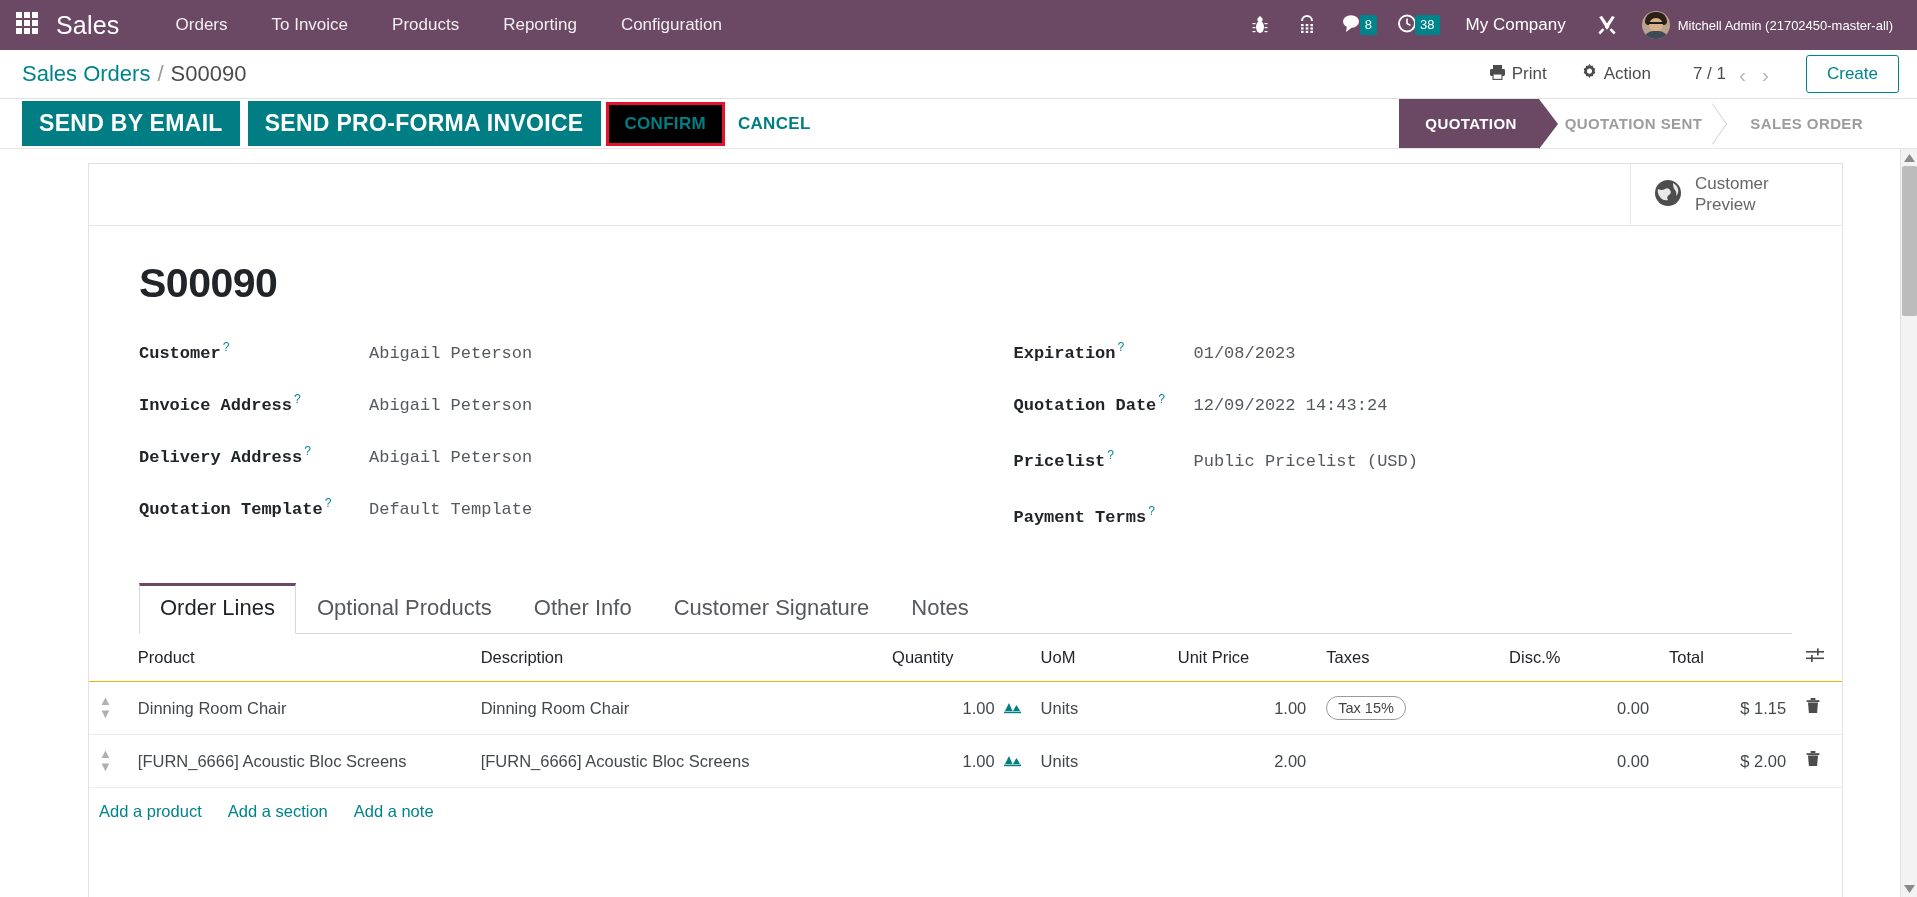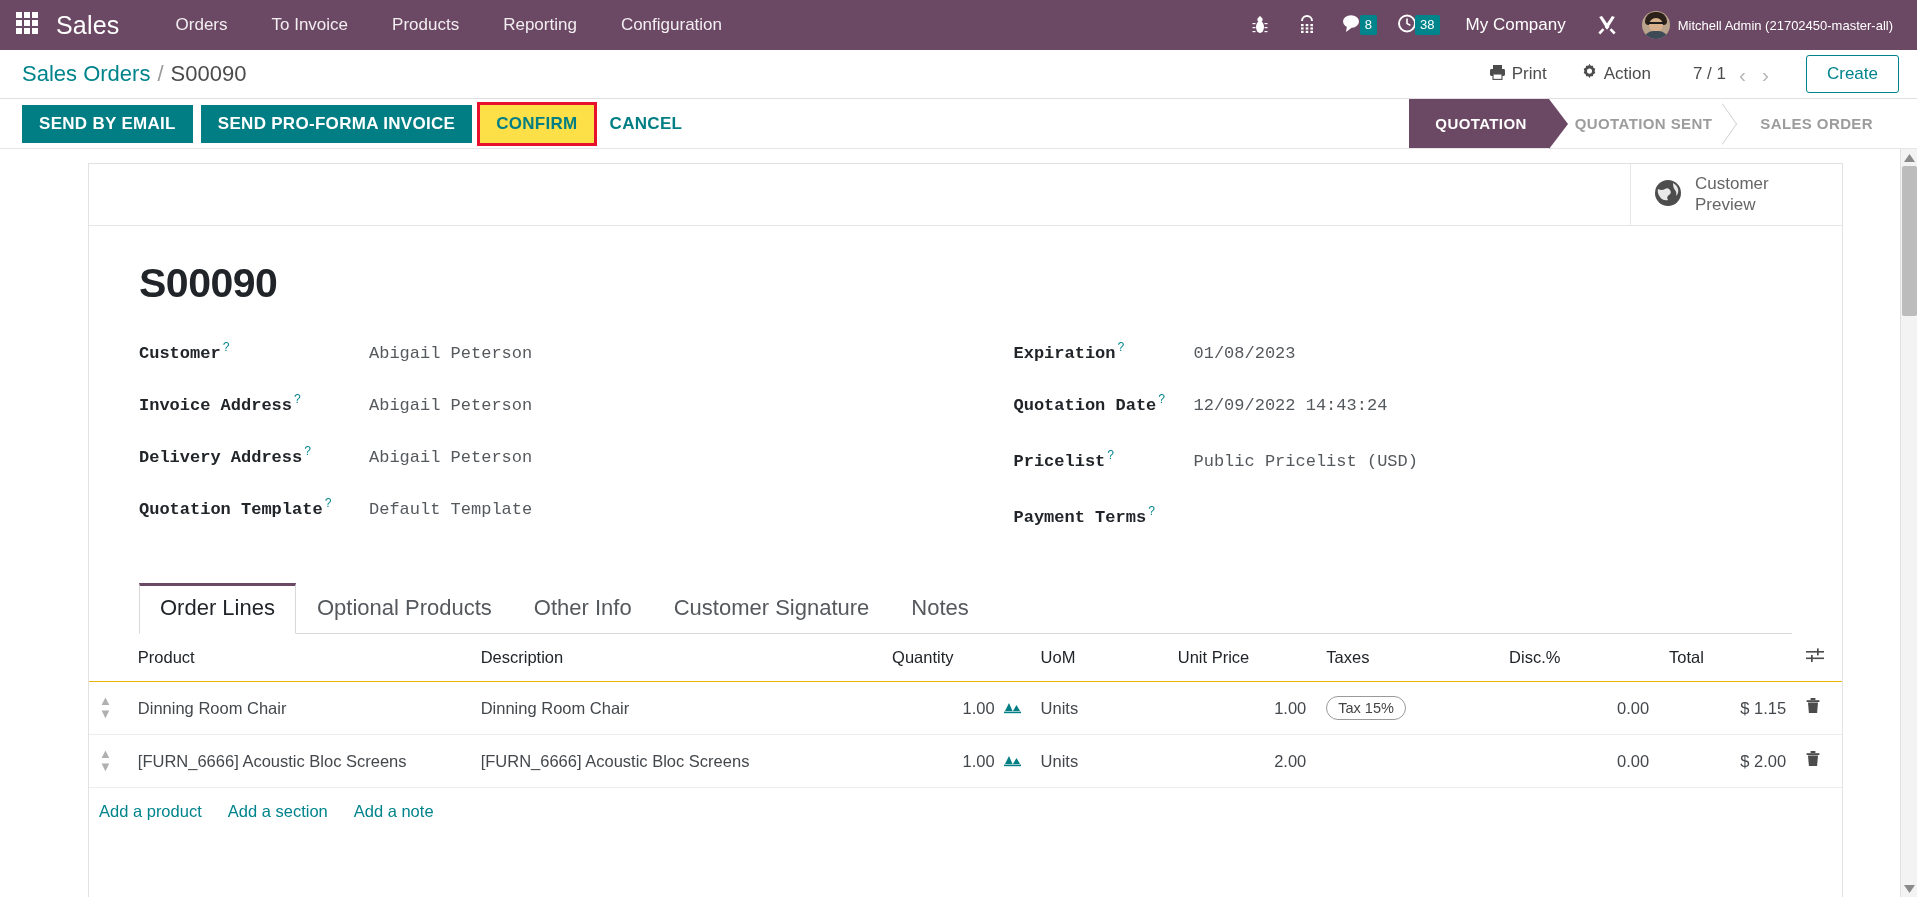--- a/index.html
+++ b/index.html
@@ -129,21 +129,21 @@
     background: #ffffff;
     display: flex;
     align-items: center;
     padding: 0 0 0 22px;
     border-bottom: 1px solid #e6e6e6;
     position: relative;
   }
   .btn-primary {
     background: #017e84;
     color: #ffffff;
-    font-size: 17px;
+    font-size: 23px;
     font-weight: bold;
     padding: 9px 17px;
     border: none;
     cursor: pointer;
     margin-right: 8px;
     letter-spacing: .3px;
     white-space: nowrap;
     font-family: "Liberation Sans", sans-serif;
   }
   .btn-secondary {
@@ -151,22 +151,22 @@
     color: #017e84;
     font-size: 17px;
     font-weight: bold;
     padding: 9px 16px;
     border: none;
     cursor: pointer;
     letter-spacing: .3px;
     white-space: nowrap;
     font-family: "Liberation Sans", sans-serif;
   }
-  .btn-highlight { outline: 3px solid #e8112d; outline-offset: 0px; background: #fde047; }
-  .statusbar { margin-left: auto; display: flex; align-items: stretch; height: 100%; padding-right: 22px; }
+  .btn-highlight { outline: 3px solid #e8112d; outline-offset: 0px; background: #000000; }
+  .statusbar { margin-left: auto; display: flex; align-items: stretch; height: 100%; padding-right: 32px; }
   .status-step {
     display: flex; align-items: center;
     font-size: 15px; font-weight: bold;
     color: #9c9c9c;
     letter-spacing: .4px;
     padding: 0 22px 0 26px;
     position: relative;
     cursor: pointer;
     white-space: nowrap;
   }

